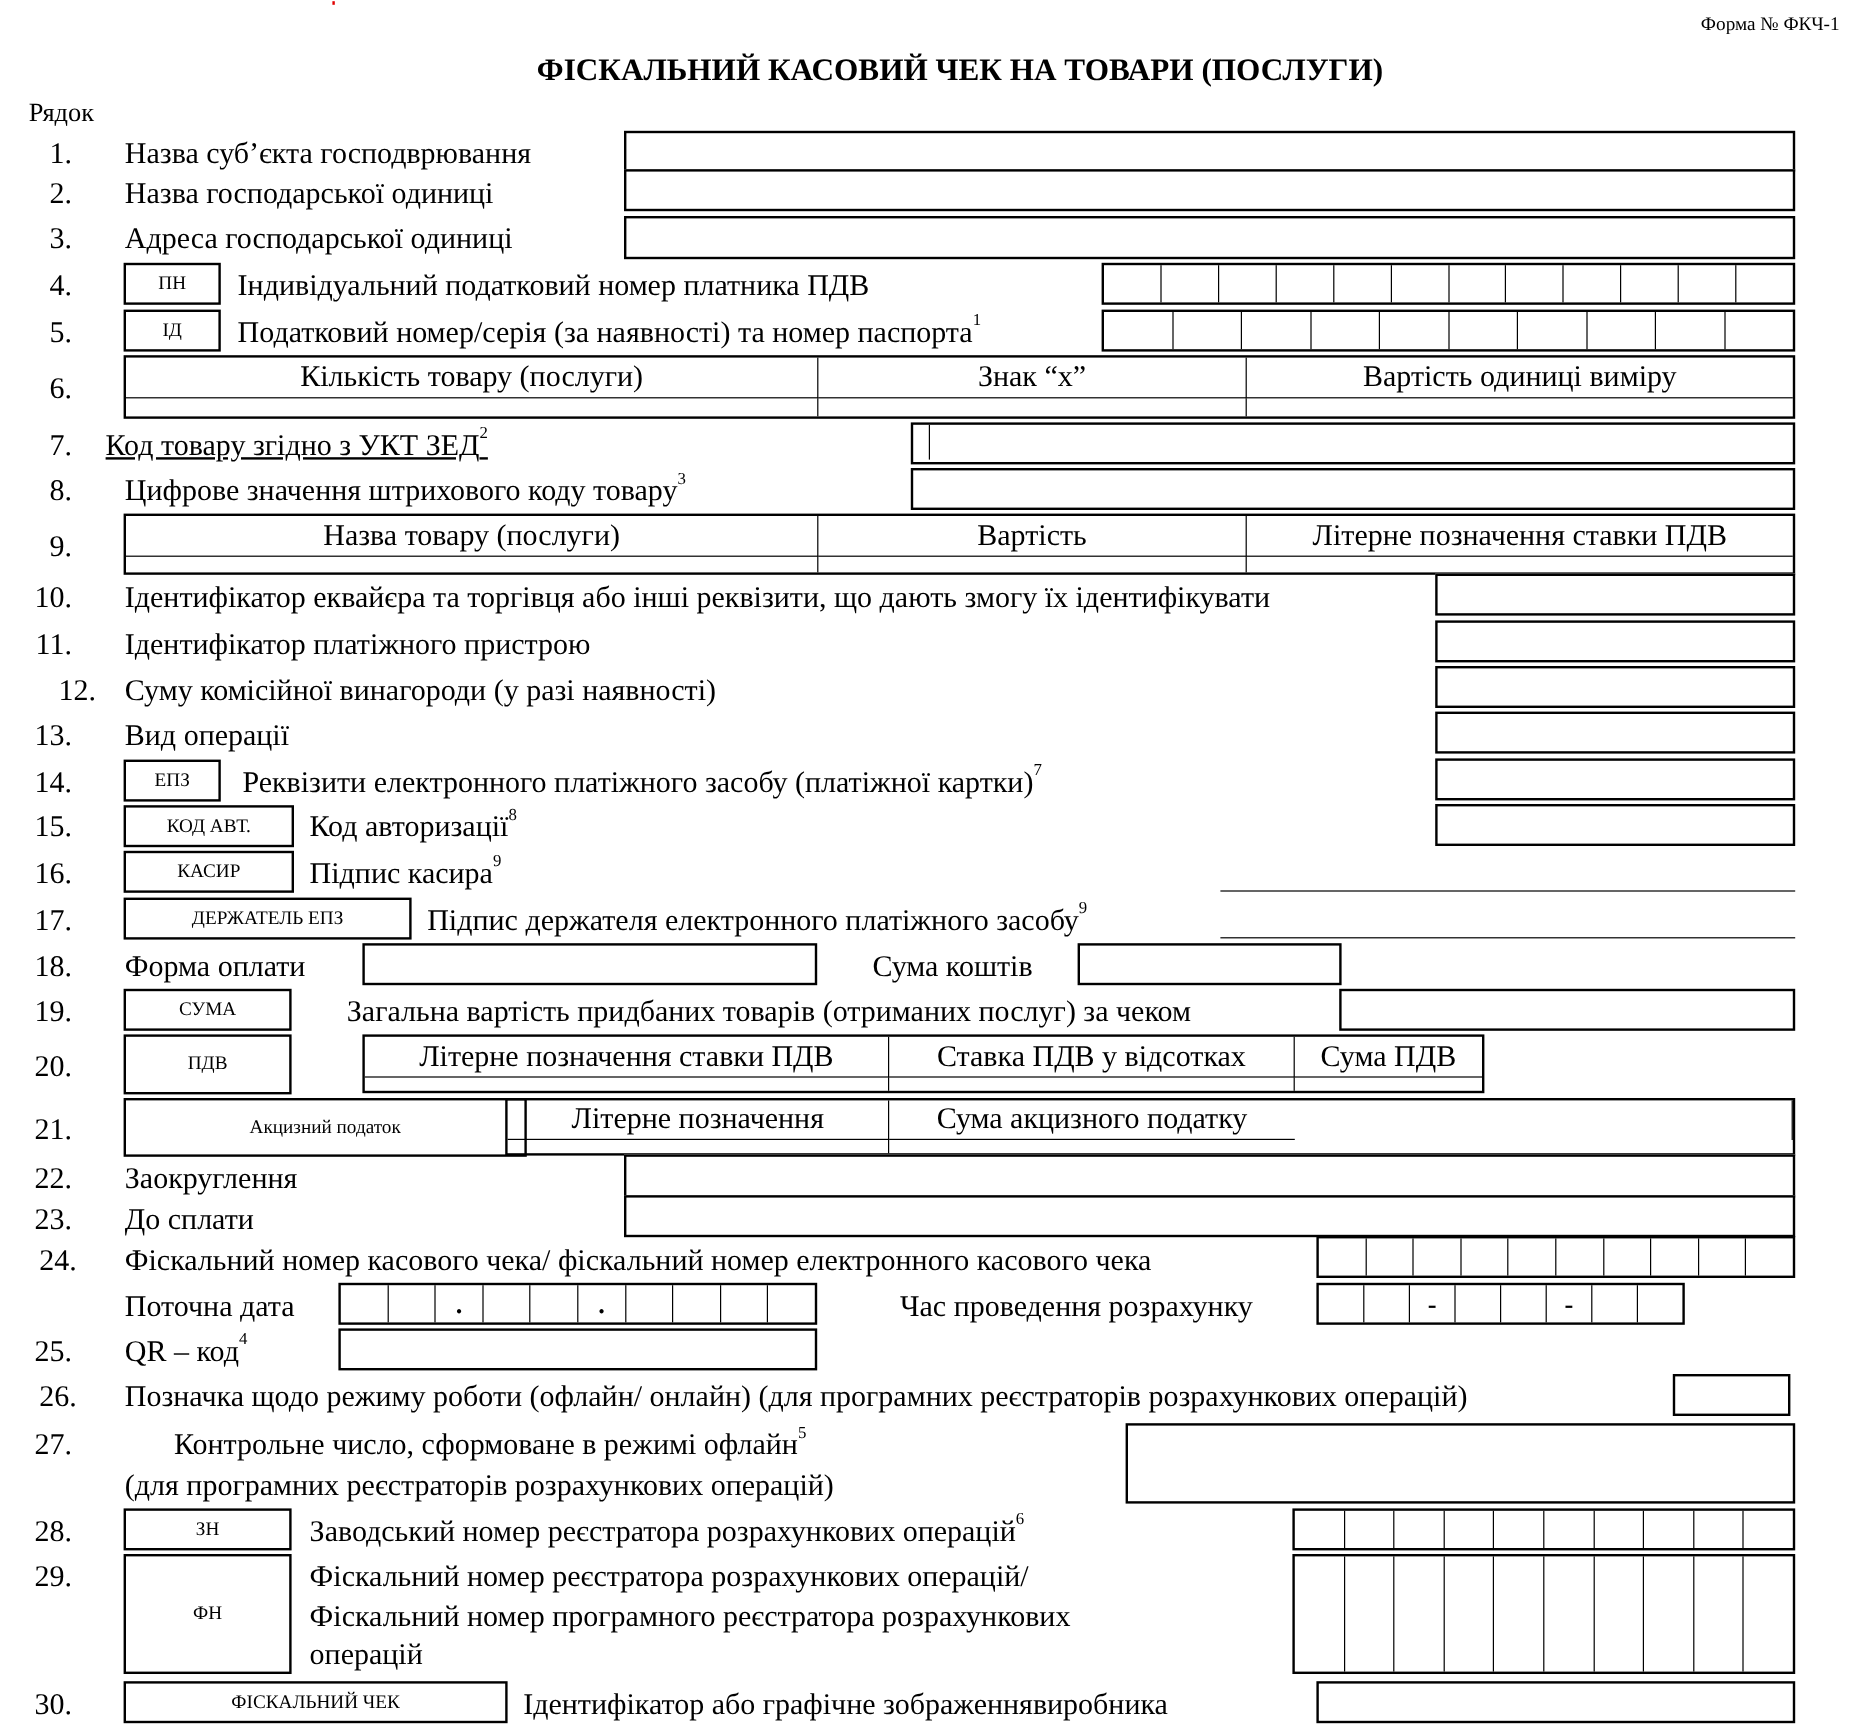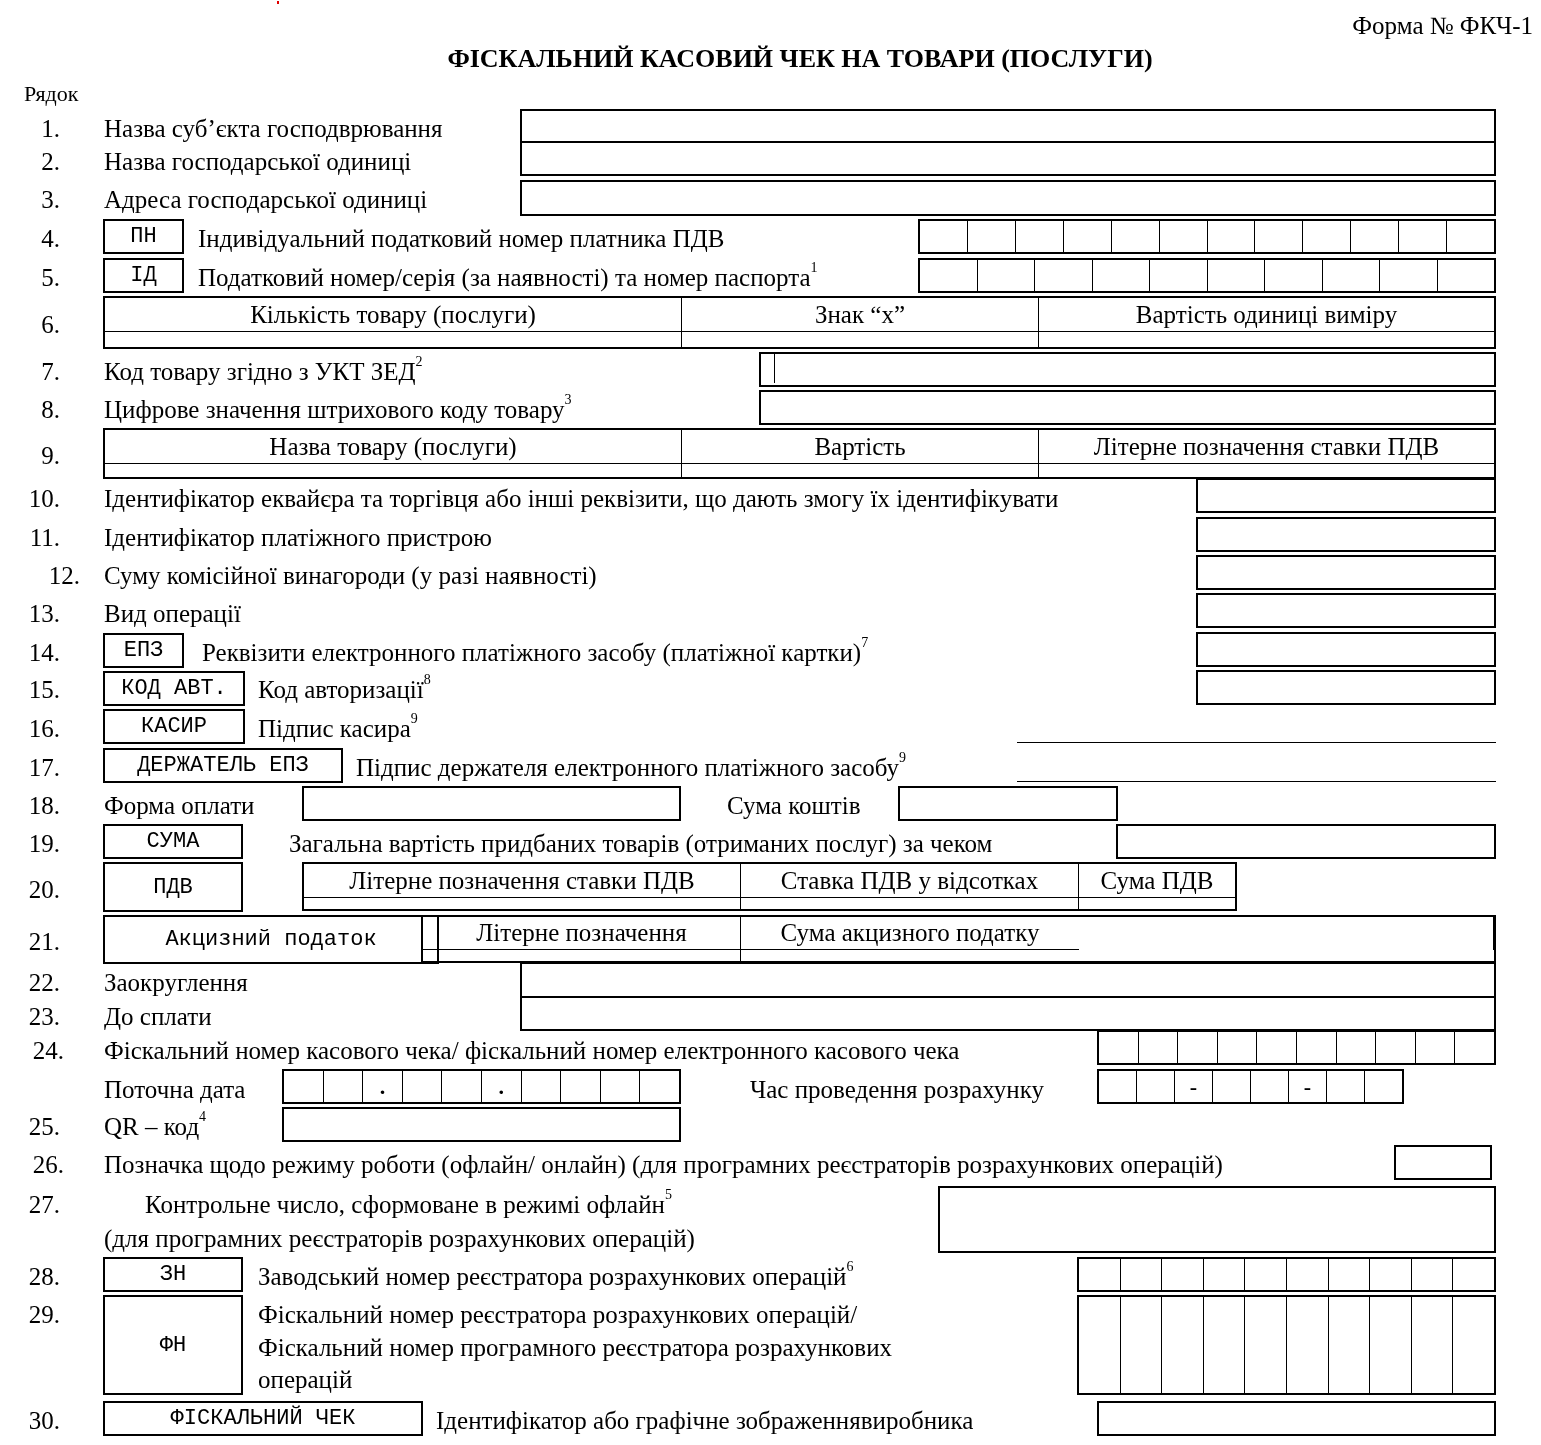--- a/index.html
+++ b/index.html
@@ -6,37 +6,37 @@
   body {
     width: 1541px; height: 1445px; position: relative; overflow: hidden;
     font-family: "Liberation Serif", "DejaVu Serif", serif;
     color: #000; font-size: 25px;
   }
   .abs { position: absolute; white-space: nowrap; line-height: 1; }
   .box { position: absolute; border: 2px solid #000; box-sizing: border-box; background: #fff; }
   .num { position: absolute; width: 60px; text-align: right; left: 0; line-height: 1; }
   .lbl { position: absolute; white-space: nowrap; line-height: 1; }
   sup { font-size: 14px; vertical-align: top; position: relative; top: -4px; }
-  .tag { display: flex; align-items: center; justify-content: center; font-size: 22px; font-family: Liberation Mono, monospace; }
+  .tag { display: flex; align-items: center; justify-content: center; font-size: 16px; }
   .cells { position: absolute; display: flex; border: 2px solid #000; box-sizing: border-box; }
   .cells > div { flex: 1; border-right: 1.5px solid #000; display: flex; align-items: center; justify-content: center; font-weight: bold; font-size: 22px; }
   .cells > div:last-child { border-right: none; }
   .tbl { position: absolute; border: 2px solid #000; box-sizing: border-box; display: grid; }
   .tbl .h { display: flex; align-items: center; justify-content: center; border-right: 1.5px solid #000; border-bottom: 1.5px solid #000; font-size: 25px; white-space: nowrap; overflow: hidden; }
   .tbl .c { border-right: 1.5px solid #000; }
   .tbl .h.last, .tbl .c.last { border-right: none; }
   .line { position: absolute; border-top: 1.5px solid #000; height: 0; }
   .red-dot { position: absolute; left: 277px; top: 1px; width: 2px; height: 3px; background: #e00000; }
 </style>
 </head>
 <body>
 
 <div class="red-dot"></div>
 
-<div class="abs" style="right:8px; top:13px; font-size:25px;font-family:Liberation Serif, serif;">Форма № ФКЧ-1</div>
+<div class="abs" style="right:8px; top:13px; font-size:16px;font-family:Liberation Serif, serif;">Форма № ФКЧ-1</div>
 <div class="abs" style="left:0; width:1600px; text-align:center; top:46px; font-size:26px; font-weight:bold;">ФІСКАЛЬНИЙ КАСОВИЙ ЧЕК НА ТОВАРИ (ПОСЛУГИ)</div>
 <div class="abs" style="left:24px; top:83px; font-size:22px;">Рядок</div>
 
 <div class="num" style="top:116px;">1.</div>
 <div class="lbl" style="left:104px; top:116px;">Назва суб’єкта господврювання</div>
 <div class="box" style="left:520px; top:109px; width:976px; height:34px;"></div>
 
 <div class="num" style="top:149px;">2.</div>
 <div class="lbl" style="left:104px; top:149px;">Назва господарської одиниці</div>
 <div class="box" style="left:520px; top:141px; width:976px; height:35px;"></div>
@@ -83,21 +83,21 @@
 <div class="tbl" style="left:103px; top:296px; width:1393px; height:53px; grid-template-columns:577px 357px 1fr; grid-template-rows:34px 1fr;">
   <div class="h">Кількість товару (послуги)</div>
   <div class="h">Знак “х”</div>
   <div class="h last">Вартість одиниці виміру</div>
   <div class="c"></div>
   <div class="c"></div>
   <div class="c last"></div>
 </div>
 
 <div class="num" style="top:359px;">7.</div>
-<div class="lbl" style="left:104px; top:359px;"><span>Код товару згідно з УКТ ЗЕД</span><sup>2</sup></div>
+<div class="lbl" style="left:88px; top:359px;text-decoration:underline;"><span>Код товару згідно з УКТ ЗЕД</span><sup>2</sup></div>
 <div class="box" style="left:759px; top:352px; width:737px; height:35px;">
   <div style="position:absolute; left:13px; top:0; bottom:2px; border-left:1.5px solid #000;"></div>
 </div>
 
 <div class="num" style="top:397px;">8.</div>
 <div class="lbl" style="left:104px; top:397px;"><span>Цифрове значення штрихового коду товару</span><sup>3</sup></div>
 <div class="box" style="left:759px; top:390px; width:737px; height:35px;"></div>
 
 <div class="num" style="top:443px;">9.</div>
 <div class="tbl" style="left:103px; top:428px; width:1393px; height:51px; grid-template-columns:577px 357px 1fr; grid-template-rows:34px 1fr;">

